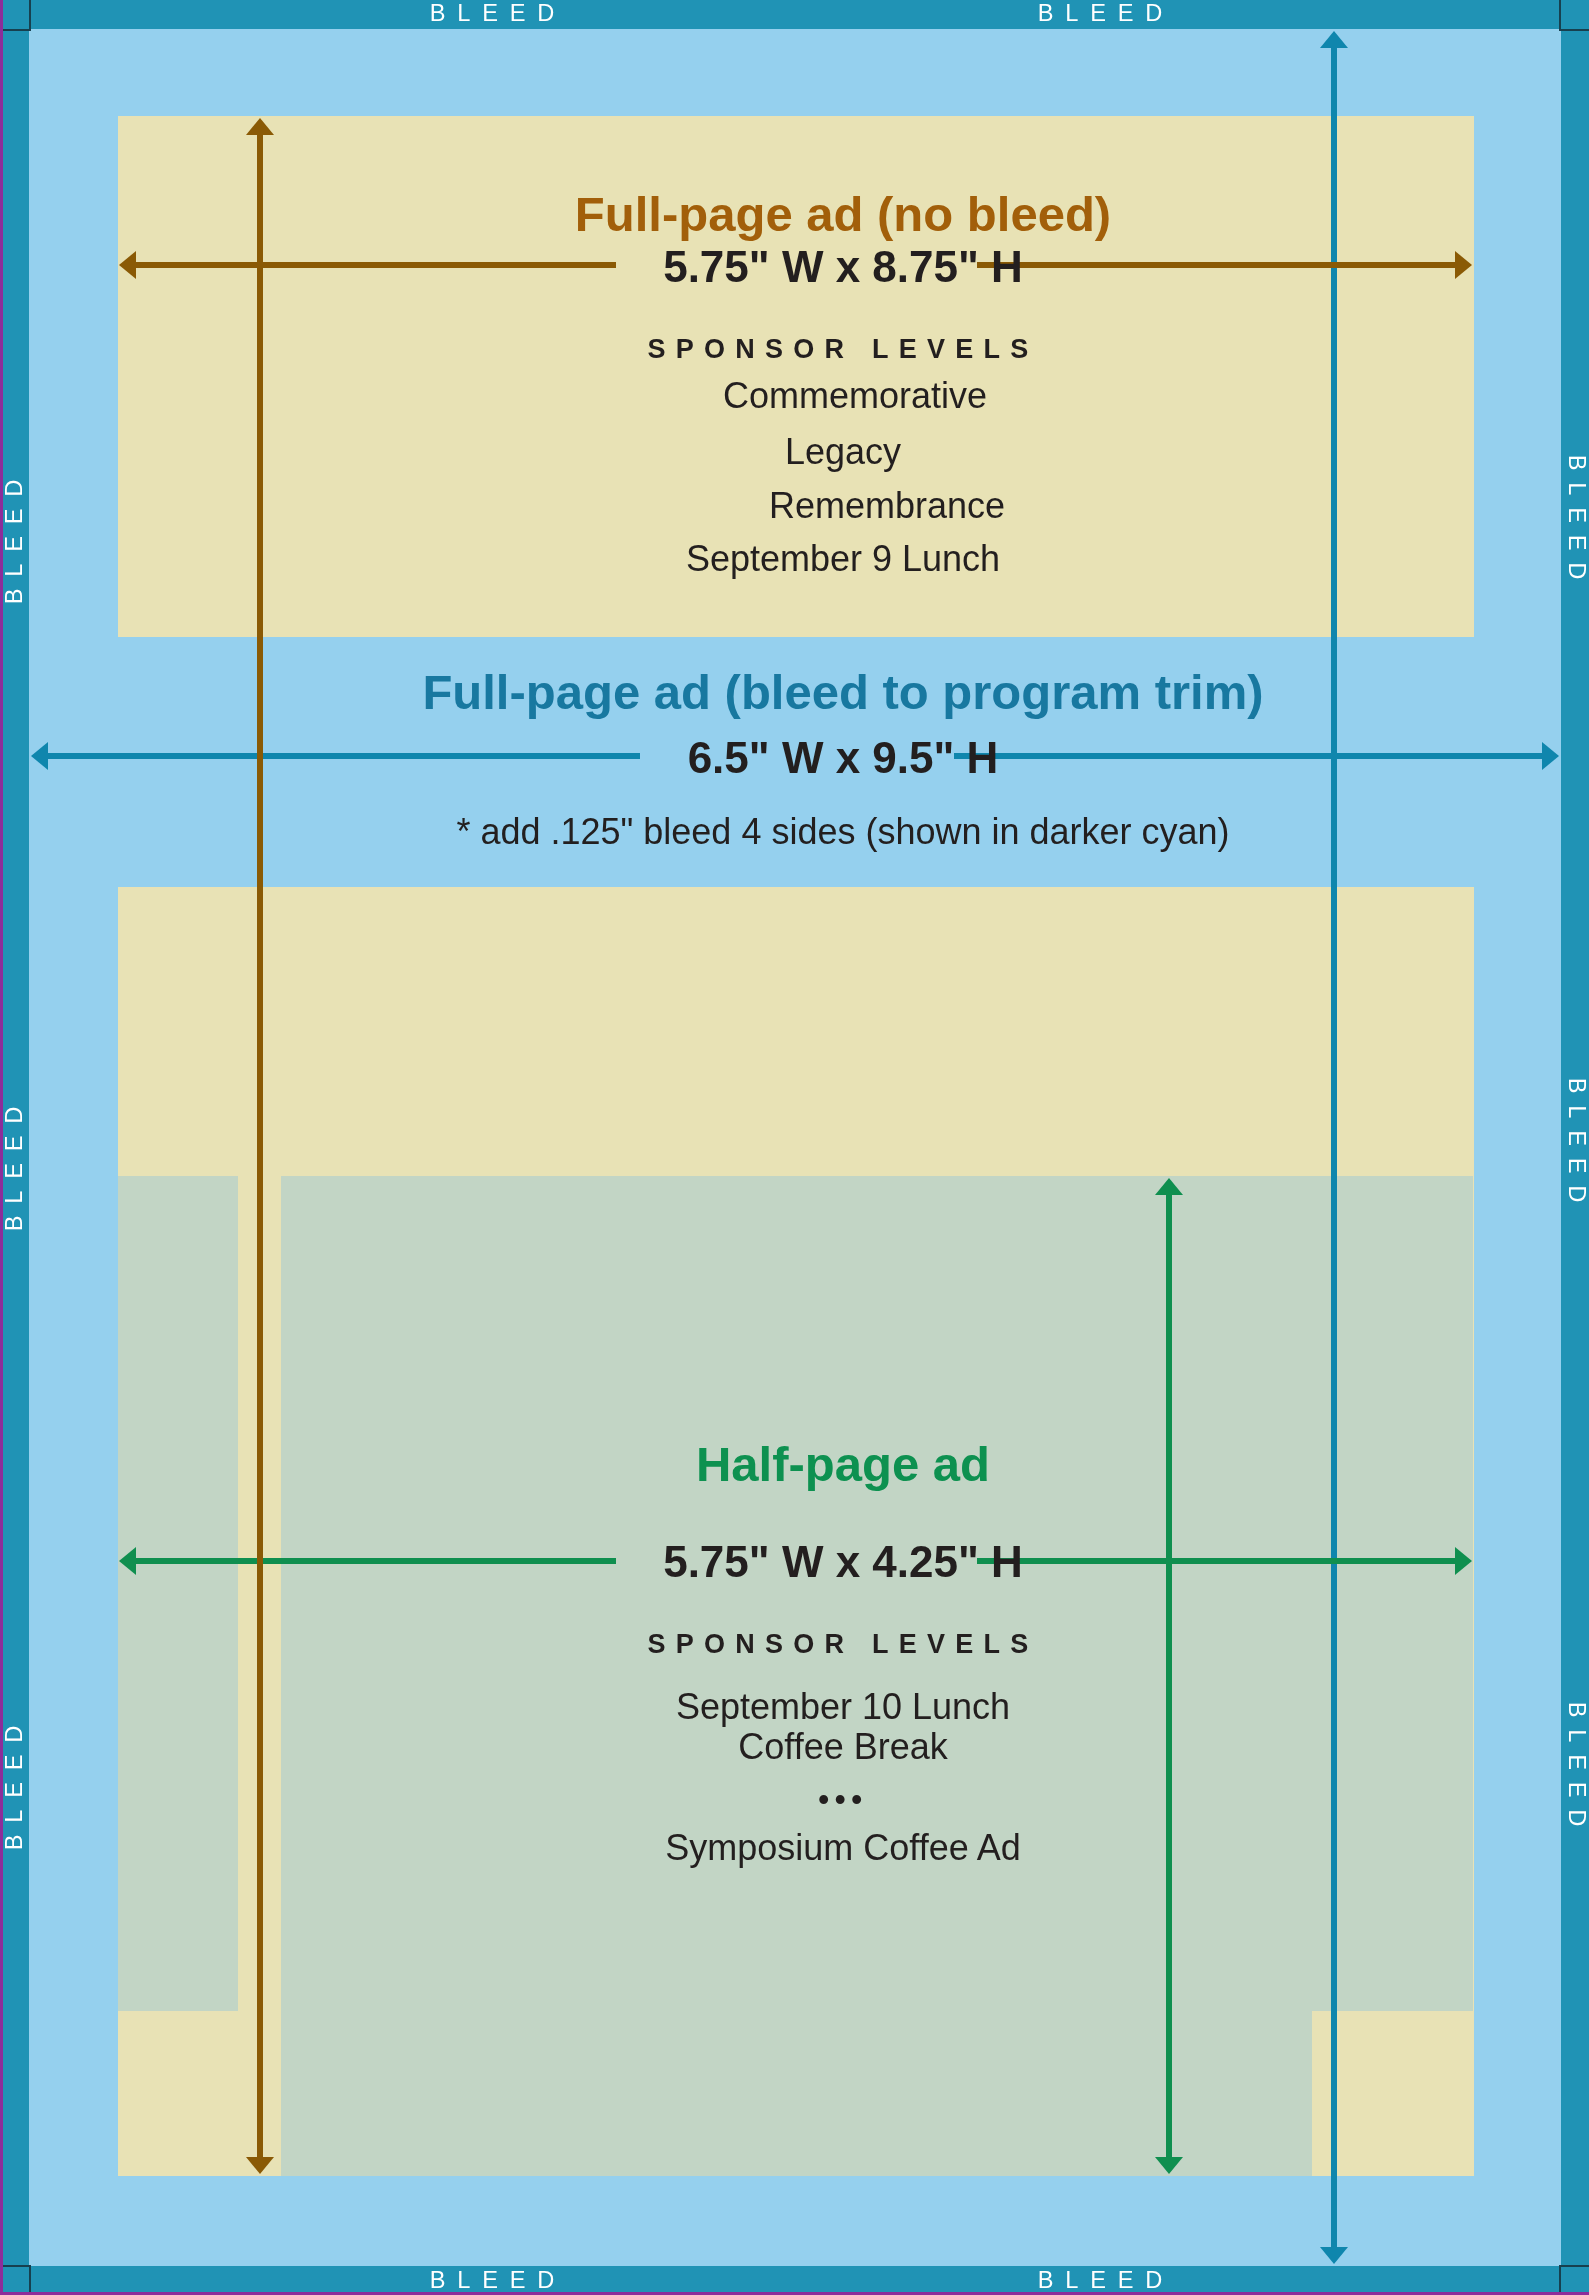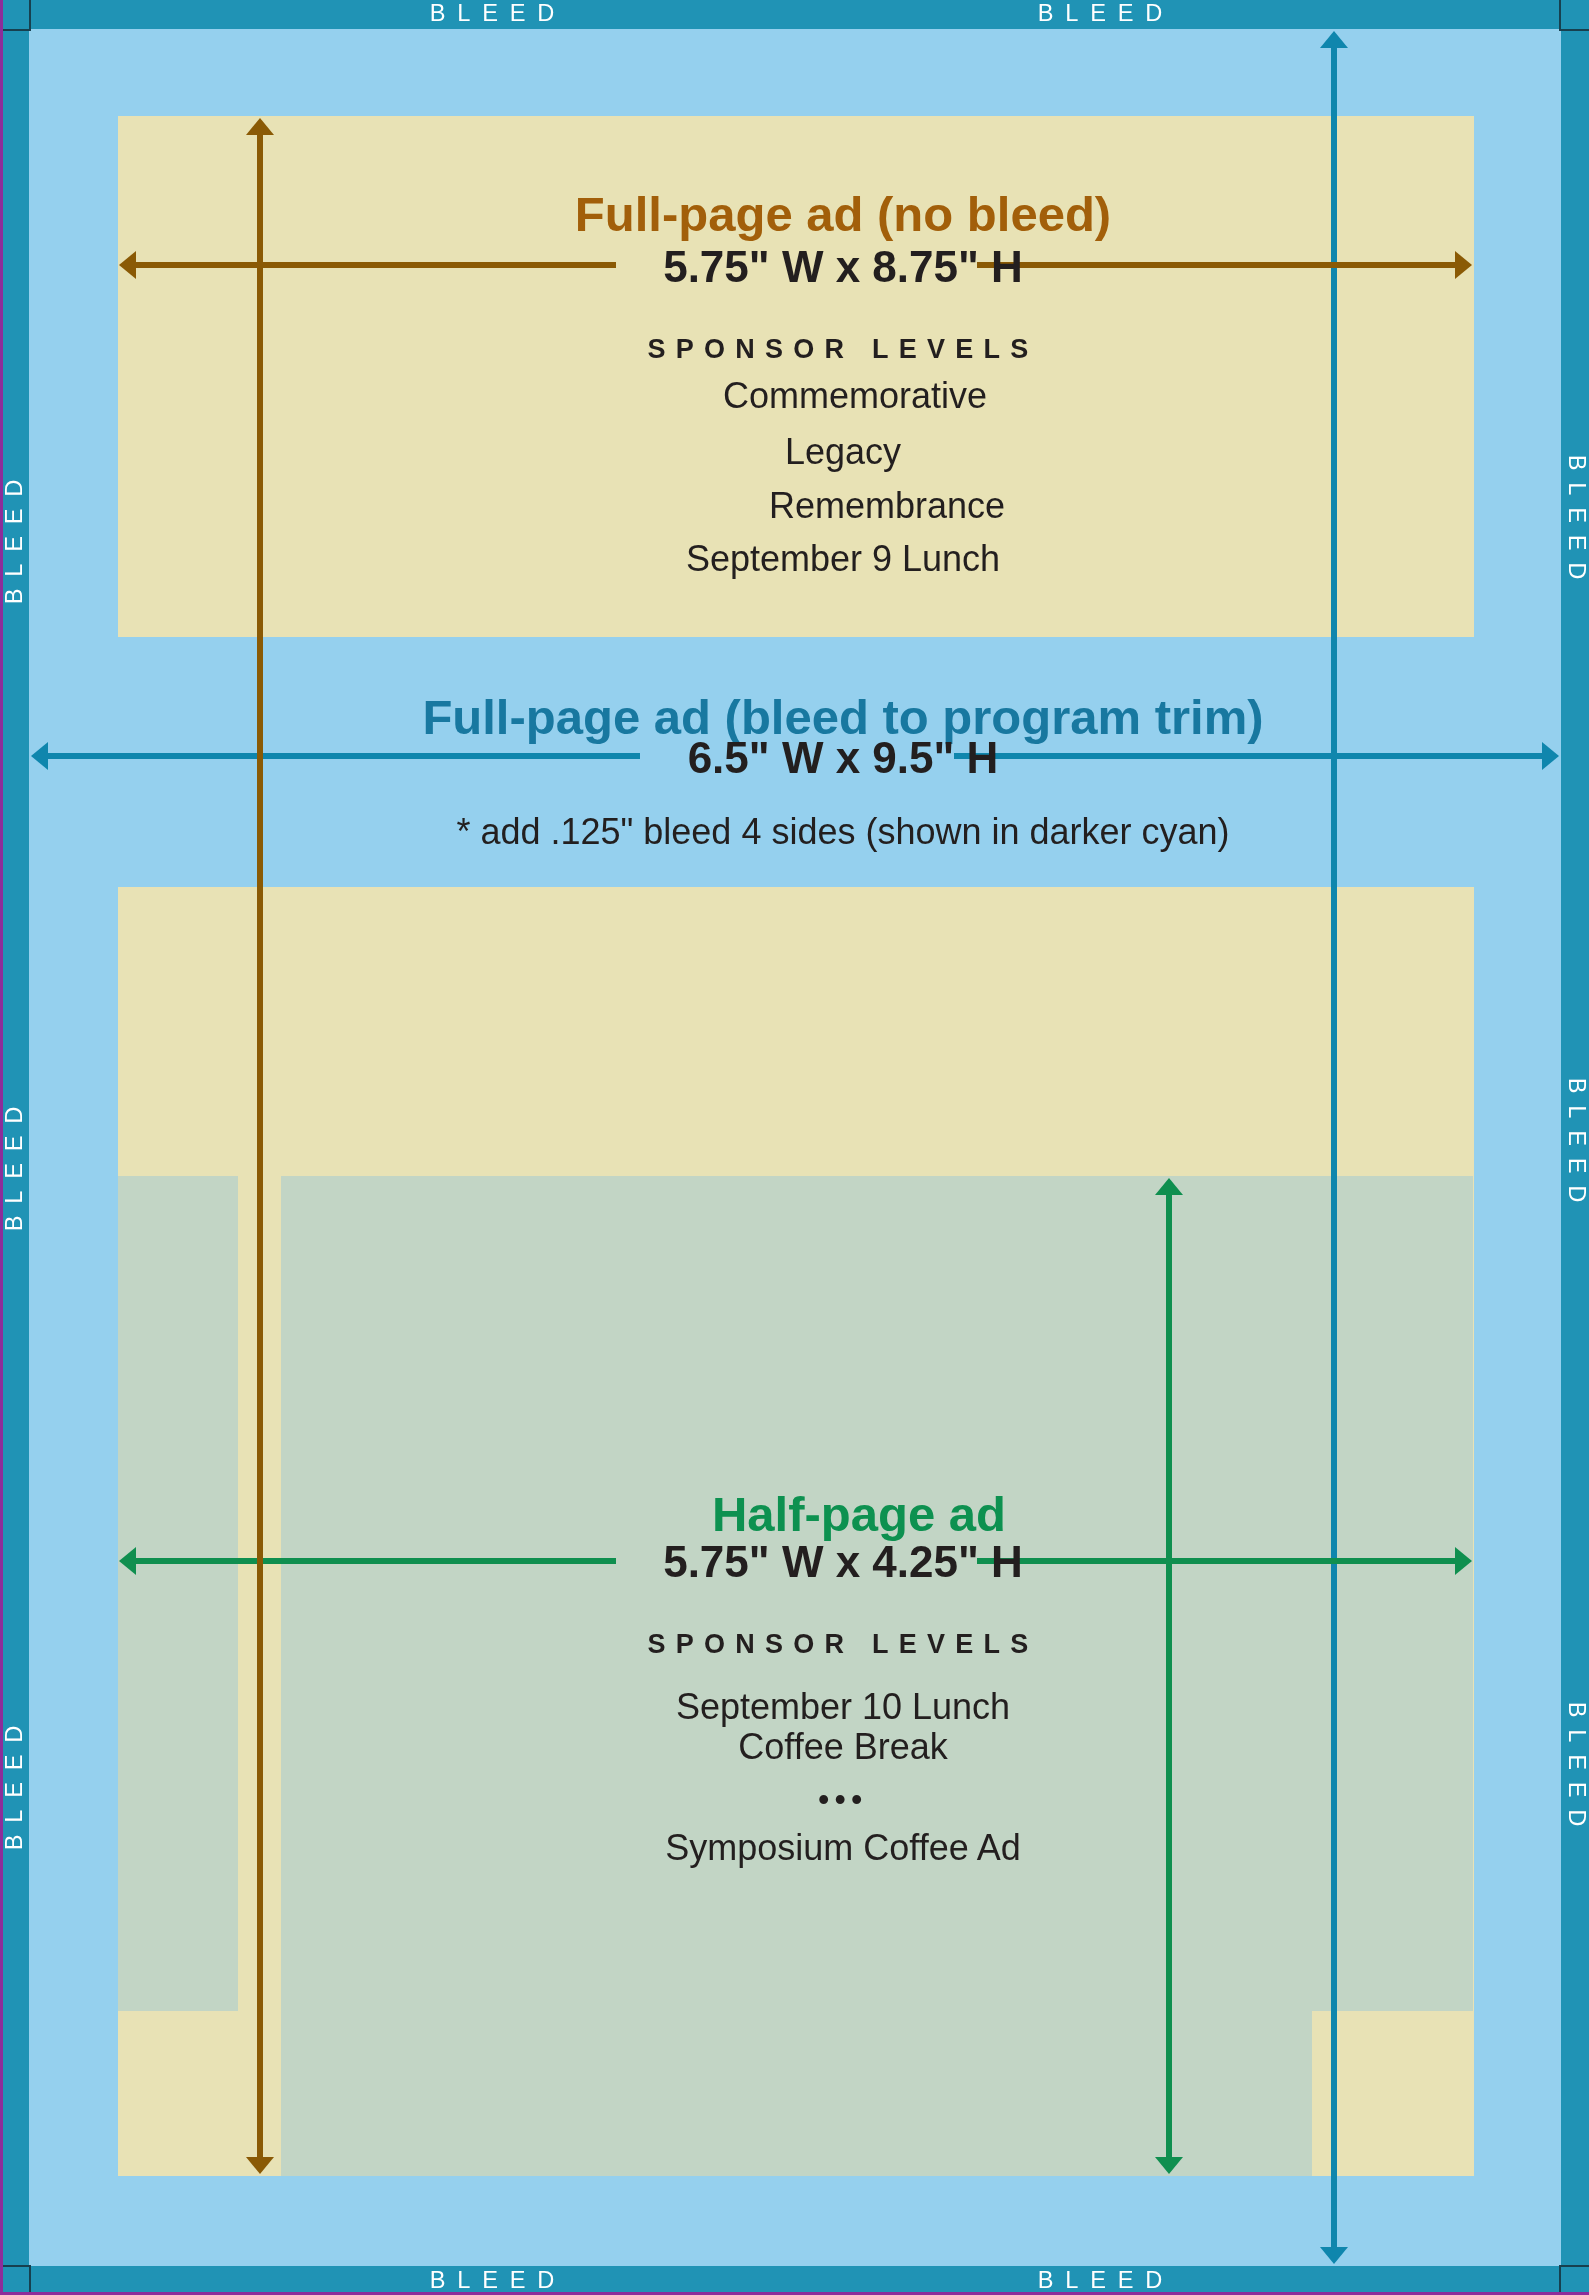--- a/index.html
+++ b/index.html
@@ -107,25 +107,25 @@
   <div class="ah" style="left:1455px;top:251px;border-top:14px solid transparent;border-bottom:14px solid transparent;border-left:17.3px solid var(--brown);"></div>
 
   <div class="txt title" style="top:190px;color:var(--brown-title);">Full-page ad (no bleed)</div>
   <div class="txt dims" style="top:245px;">5.75" W x 8.75" H</div>
   <div class="txt sponsor-head" style="top:336px;">SPONSOR LEVELS</div>
   <div class="txt item" style="top:378px;margin-left:12px;">Commemorative</div>
   <div class="txt item" style="top:434px;">Legacy</div>
   <div class="txt item" style="top:488px;padding-left:44px;">Remembrance</div>
   <div class="txt item" style="top:541px;">September 9 Lunch</div>
 
-  <div class="txt title" style="top:693px;color:var(--teal-title);">Full-page ad (bleed to program trim)</div>
+  <div class="txt title" style="top:668px;color:var(--teal-title);">Full-page ad (bleed to program trim)</div>
   <div class="txt dims" style="top:736px;">6.5" W x 9.5" H</div>
   <div class="txt note" style="top:814px;">* add .125" bleed 4 sides (shown in darker cyan)</div>
 
-  <div class="txt title" style="top:1490px;color:var(--green-title);padding-left:16px;">Half-page ad</div>
+  <div class="txt title" style="top:1440px;color:var(--green-title);">Half-page ad</div>
   <div class="txt dims" style="top:1540px;">5.75" W x 4.25" H</div>
   <div class="txt sponsor-head" style="top:1631px;">SPONSOR LEVELS</div>
   <div class="txt item" style="top:1676px;margin-top:13px;">September 10 Lunch</div>
   <div class="txt item" style="top:1729px;">Coffee Break</div>
   <div class="txt dots" style="top:1784px;">•••</div>
   <div class="txt item" style="top:1830px;">Symposium Coffee Ad</div>
 
 </div>
 
 

